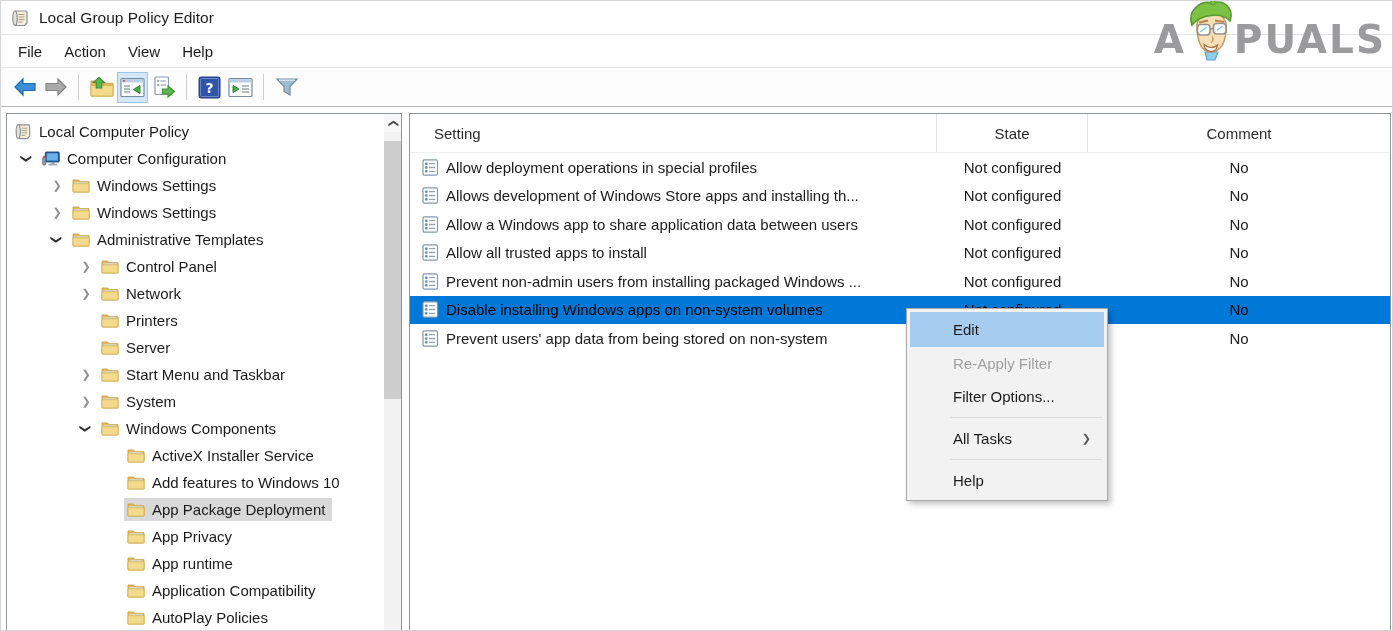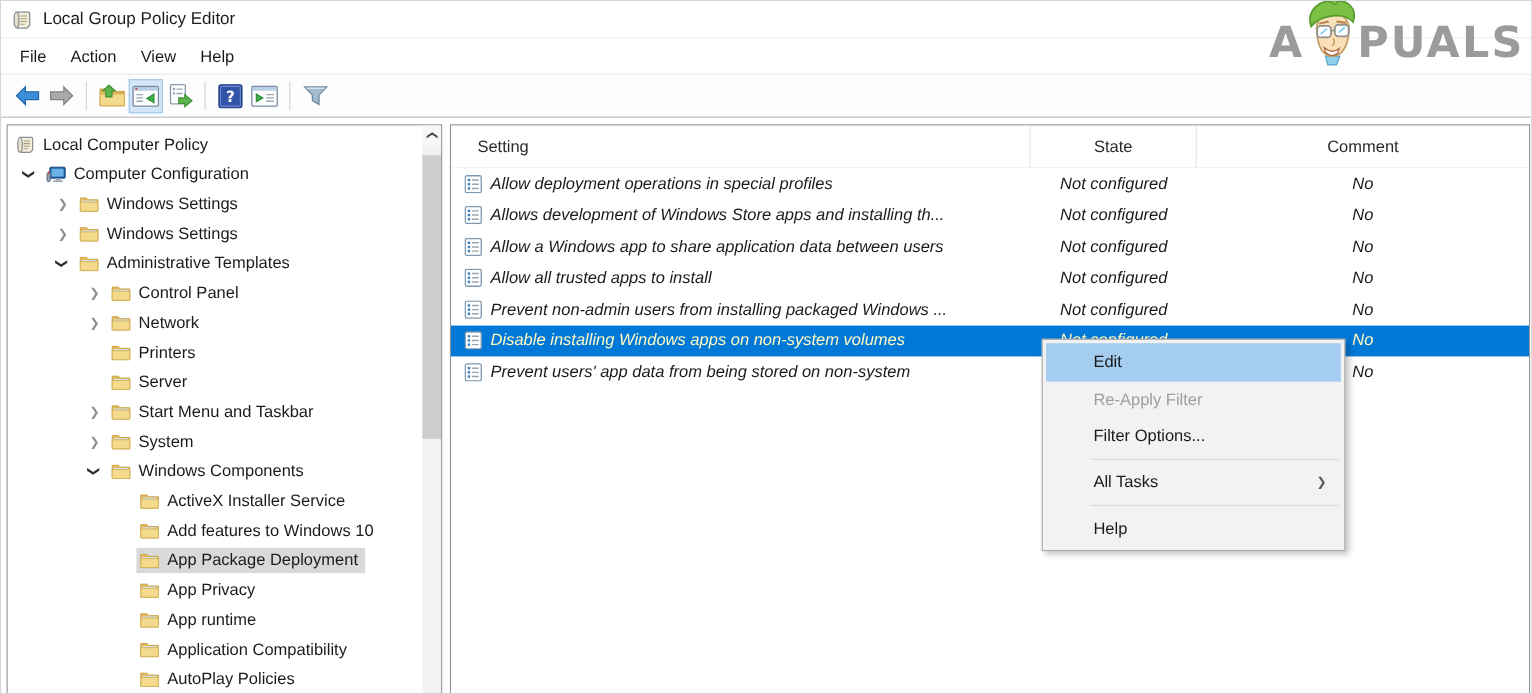--- a/index.html
+++ b/index.html
@@ -84,31 +84,31 @@
   .pad-d3 { padding-left:67px; }
   .pad-d4 { padding-left:117px; }
 
   
   .list-header { display:flex; height:39px; align-items:stretch; border-bottom:1px solid #f0f0f0; }
   .hcell { display:flex; align-items:center; font-size:15px; color:#2b2b2b; }
   .hcell.col-setting { width:527px; padding-left:24px; border-right:1px solid #e4e4e4; }
   .hcell.col-state   { width:151px; justify-content:center; border-right:1px solid #e4e4e4; }
   .hcell.col-comment { width:302px; justify-content:center; }
 
-  .list-row { display:flex; height:28.5px; align-items:center; font-size:15px;font-style:italic; }
+  .list-row { display:flex; height:28.5px; align-items:center; font-size:15px; }
   .list-row .cell { overflow:hidden; white-space:nowrap; }
   .cell.col-setting { width:527px; display:flex; align-items:center; gap:7px; padding-left:12px; }
   .cell.col-state   { width:151px; text-align:center; }
   .cell.col-comment { width:302px; text-align:center; }
-  .list-row.selected { background:#0078d7; color:#fef9c3; }
+  .list-row.selected { background:#0078d7; color:#000000; }
   .row-icon { display:flex; width:17px; min-width:17px; }
 
   
   .context-menu {
-    position:absolute; left:946px; top:307px; width:276px; z-index:80;
+    position:absolute; left:905px; top:307px; width:202px; z-index:80;
     background:#f2f2f2; border:1px solid #a9a9a9;
     box-shadow:3px 3px 6px rgba(0,0,0,0.25); padding:3px 0;
   }
   .menu-item {
     position:relative; height:33px; margin:0 3px; display:flex; align-items:center;
     padding-left:43px; font-size:15px; color:#1a1a1a; cursor:default;
   }
   .menu-item.highlighted { background:#a4cdf0; height:35px; }
   .menu-item.disabled { color:#9f9f9f; }
   .menu-item .submenu-arrow {

